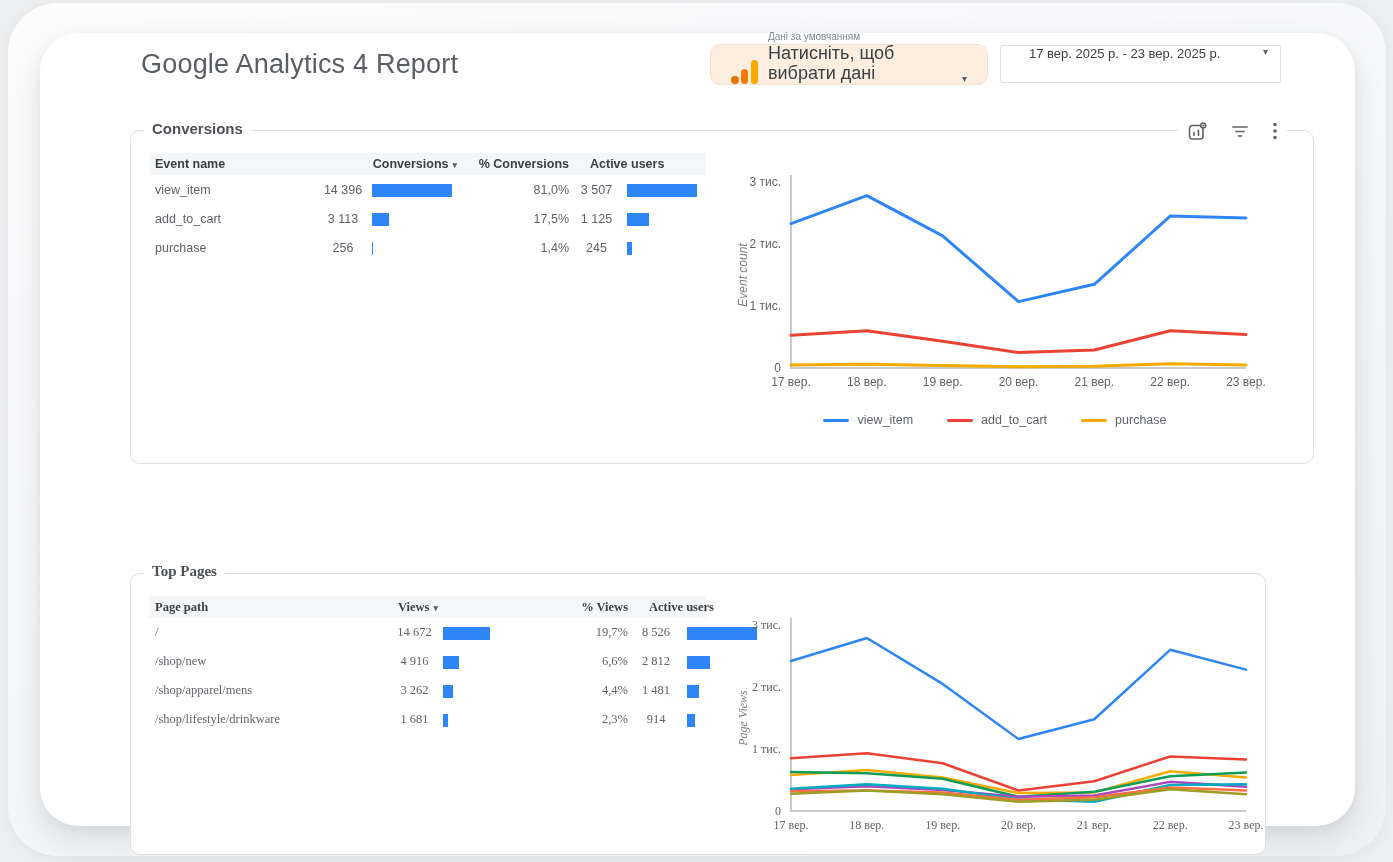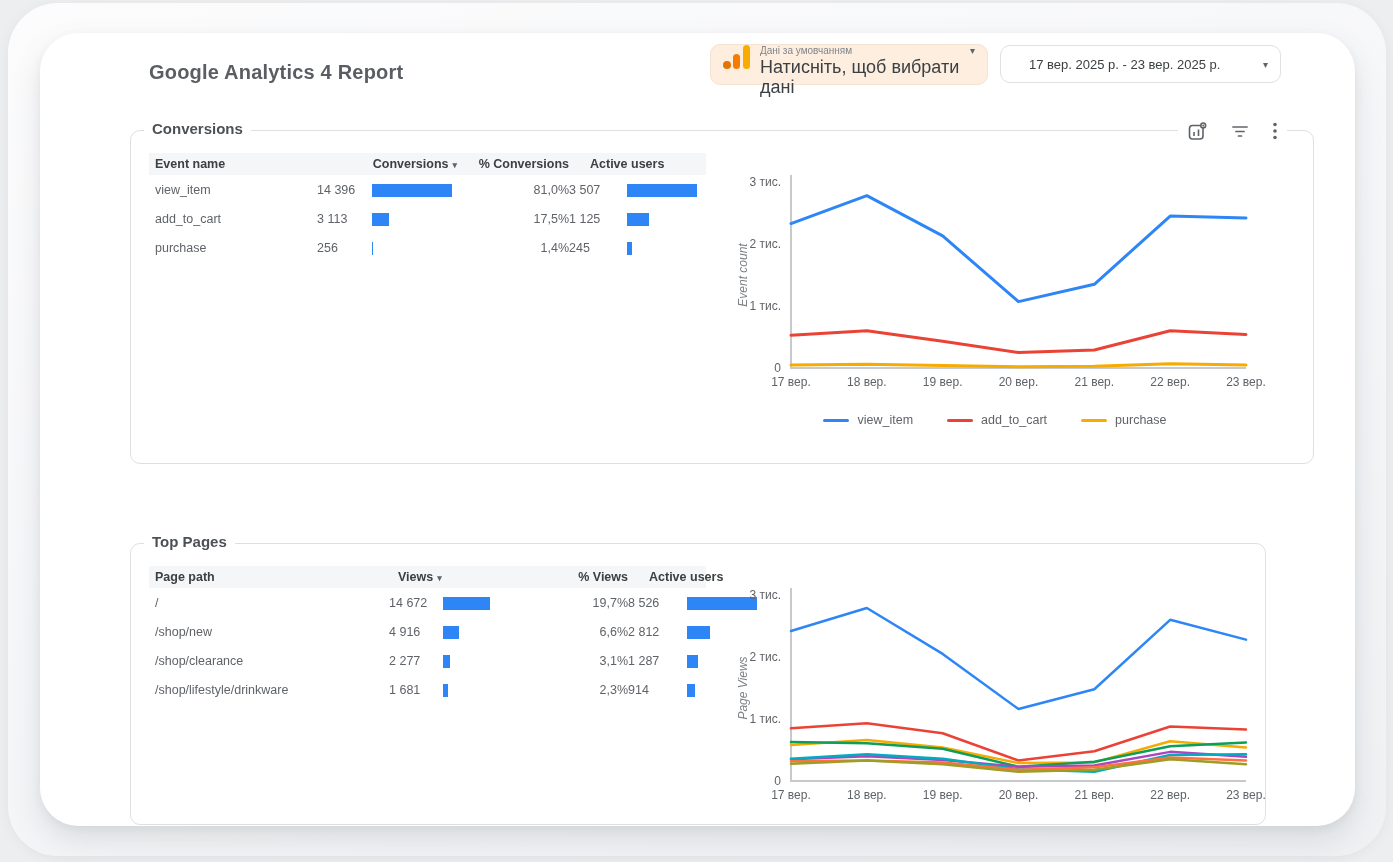--- a/index.html
+++ b/index.html
@@ -14,67 +14,67 @@
     border-radius:50px;
     background:linear-gradient(160deg,#fcfcfd 0%,#f6f7f9 45%,#eff1f3 100%);
     box-shadow:0 2px 14px rgba(0,0,0,.05);
   }
   .card{
     position:absolute;left:32px;top:30px;width:1315px;height:793px;
     border-radius:38px;background:#ffffff;
     box-shadow:0 14px 30px rgba(95,99,104,.16),0 3px 8px rgba(95,99,104,.08);
   }
   .page-title{
-    position:absolute;left:97px;top:10px;margin:12px;
-    font-size:20px;font-weight:700;color:#5a5e63;letter-spacing:.2px;line-height:34px;
+    position:absolute;left:97px;top:10px;margin:4px;
+    font-size:27px;font-weight:400;color:#5a5e63;letter-spacing:.2px;line-height:34px;
   }
   
   .ga-btn{
     position:absolute;left:670px;top:11px;width:278px;height:41px;
     background:#fdeee0;border:1px solid #f6e2d0;border-radius:10px;
-    display:flex;align-items:flex-start;padding:0 12px;box-sizing:border-box;cursor:pointer;
+    display:flex;align-items:flex-end;padding:0 20px;box-sizing:border-box;cursor:pointer;
   }
   .ga-logo{position:relative;width:27px;height:24px;flex:0 0 auto;}
   .ga-logo .dot{position:absolute;left:0;bottom:0;width:8px;height:8px;border-radius:50%;background:#e37400;}
   .ga-logo .bar-mid{position:absolute;left:10px;bottom:0;width:7px;height:15px;border-radius:3.5px;background:#f57c00;}
   .ga-logo .bar-tall{position:absolute;left:20px;bottom:0;width:7px;height:24px;border-radius:3.5px;background:#f9ab00;}
   .ga-texts{margin-left:10px;line-height:1.15;}
   .ga-texts .eyebrow{font-size:10px;color:#80868b;}
   .ga-texts .label{font-size:18px;color:#3c4043;}
   .caret{margin-left:auto;font-size:10px;color:#5f6368;}
   .date-btn{
     position:absolute;left:960px;top:12px;width:281px;height:38px;
-    background:#fff;border:1px solid #dfe1e5;border-radius:10px;
-    display:flex;align-items:center;padding:0 12px 0 28px;box-sizing:border-box;
+    background:#fff;border:1px solid #dfe1e5;border-radius:2px;
+    display:flex;align-items:flex-start;padding:0 12px 0 28px;box-sizing:border-box;
     font-size:13px;color:#3c4043;cursor:pointer;
   }
   
   .panel{
     position:absolute;border:1px solid #dde0e3;border-radius:10px;background:#fff;
   }
   .panel-title{
     position:absolute;top:-11px;left:13px;background:#fff;padding:0 8px;
     font-size:15px;font-weight:700;color:#4d5156;
   }
   .panel-icons{
     position:absolute;top:-12px;right:26px;height:24px;background:#fff;
     padding:0 10px;display:flex;align-items:center;gap:24px;color:#5f6368;
   }
   .panel-icons .icon-btn{display:flex;align-items:center;cursor:pointer;}
   #conversions-panel{left:90px;top:97px;width:1134px;height:332px;padding-left:48px;}
-  #top-pages-panel{left:90px;top:510px;width:1134px;height:280px;}
+  #top-pages-panel{left:90px;top:540px;width:1134px;height:280px;font-family:Liberation Serif, serif;}
   
   .tablewrap{position:absolute;left:18px;top:22px;width:557px;}
   .thead{display:grid;height:22px;align-items:center;background:#f5f6f8;
     font-size:12.5px;font-weight:700;color:#3c4043;}
   .trow{display:grid;height:29px;align-items:center;font-size:12.5px;color:#5f6368;}
   .conv-grid{grid-template-columns:168px 52px 88px 112px 55px 82px;}
   .pages-grid{grid-template-columns:240px 51px 60px 128px 56px 82px;}
   .c-name{grid-column:1;padding-left:6px;white-space:nowrap;overflow:hidden;}
-  .c-num{text-align:left;white-space:nowrap;}
+  .c-num{text-align:center;white-space:nowrap;}
   .c-bar{padding-left:3px;}
   .c-pct{text-align:right;}
   .h-m1{grid-column:2 / span 2;white-space:nowrap;}
   #conversions-panel .h-m1{margin-left:-8px;text-align:right;}
   #top-pages-panel .h-m1{padding-left:9px;}
   .h-pct{grid-column:4;text-align:right;}
   .h-m2{grid-column:5 / span 2;padding-left:21px;white-space:nowrap;}
   .sort-caret{font-size:9px;color:#5f6368;margin-left:4px;}
   .vbar{display:inline-block;height:13px;background:#2e86f6;vertical-align:middle;min-width:1px;}
   
@@ -228,26 +228,26 @@
           </div>
           <div class="trow pages-grid">
             <span class="c-name">/shop/new</span>
             <span class="c-num">4 916</span>
             <span class="c-bar"><span class="vbar" style="width: 16px; background: rgb(46, 134, 246);"></span></span>
             <span class="c-pct">6,6%</span>
             <span class="c-num">2 812</span>
             <span class="c-bar"><span class="vbar" style="width: 23px; background: rgb(46, 134, 246);"></span></span>
           </div>
           <div class="trow pages-grid">
-            <span class="c-name">/shop/clearance</span>
-            <span class="c-num">2 277</span>
-            <span class="c-bar"><span class="vbar" style="width: 7px; background: rgb(46, 134, 246);"></span></span>
-            <span class="c-pct">3,1%</span>
-            <span class="c-num">1 287</span>
-            <span class="c-bar"><span class="vbar" style="width: 11px; background: rgb(46, 134, 246);"></span></span>
+            <span class="c-name">/shop/apparel/mens</span>
+            <span class="c-num">3 262</span>
+            <span class="c-bar"><span class="vbar" style="width: 10px; background: rgb(46, 134, 246);"></span></span>
+            <span class="c-pct">4,4%</span>
+            <span class="c-num">1 481</span>
+            <span class="c-bar"><span class="vbar" style="width: 12px; background: rgb(46, 134, 246);"></span></span>
           </div>
           <div class="trow pages-grid">
             <span class="c-name">/shop/lifestyle/drinkware</span>
             <span class="c-num">1 681</span>
             <span class="c-bar"><span class="vbar" style="width: 5px; background: rgb(46, 134, 246);"></span></span>
             <span class="c-pct">2,3%</span>
             <span class="c-num">914</span>
             <span class="c-bar"><span class="vbar" style="width: 8px; background: rgb(46, 134, 246);"></span></span>
           </div>
         </div>

